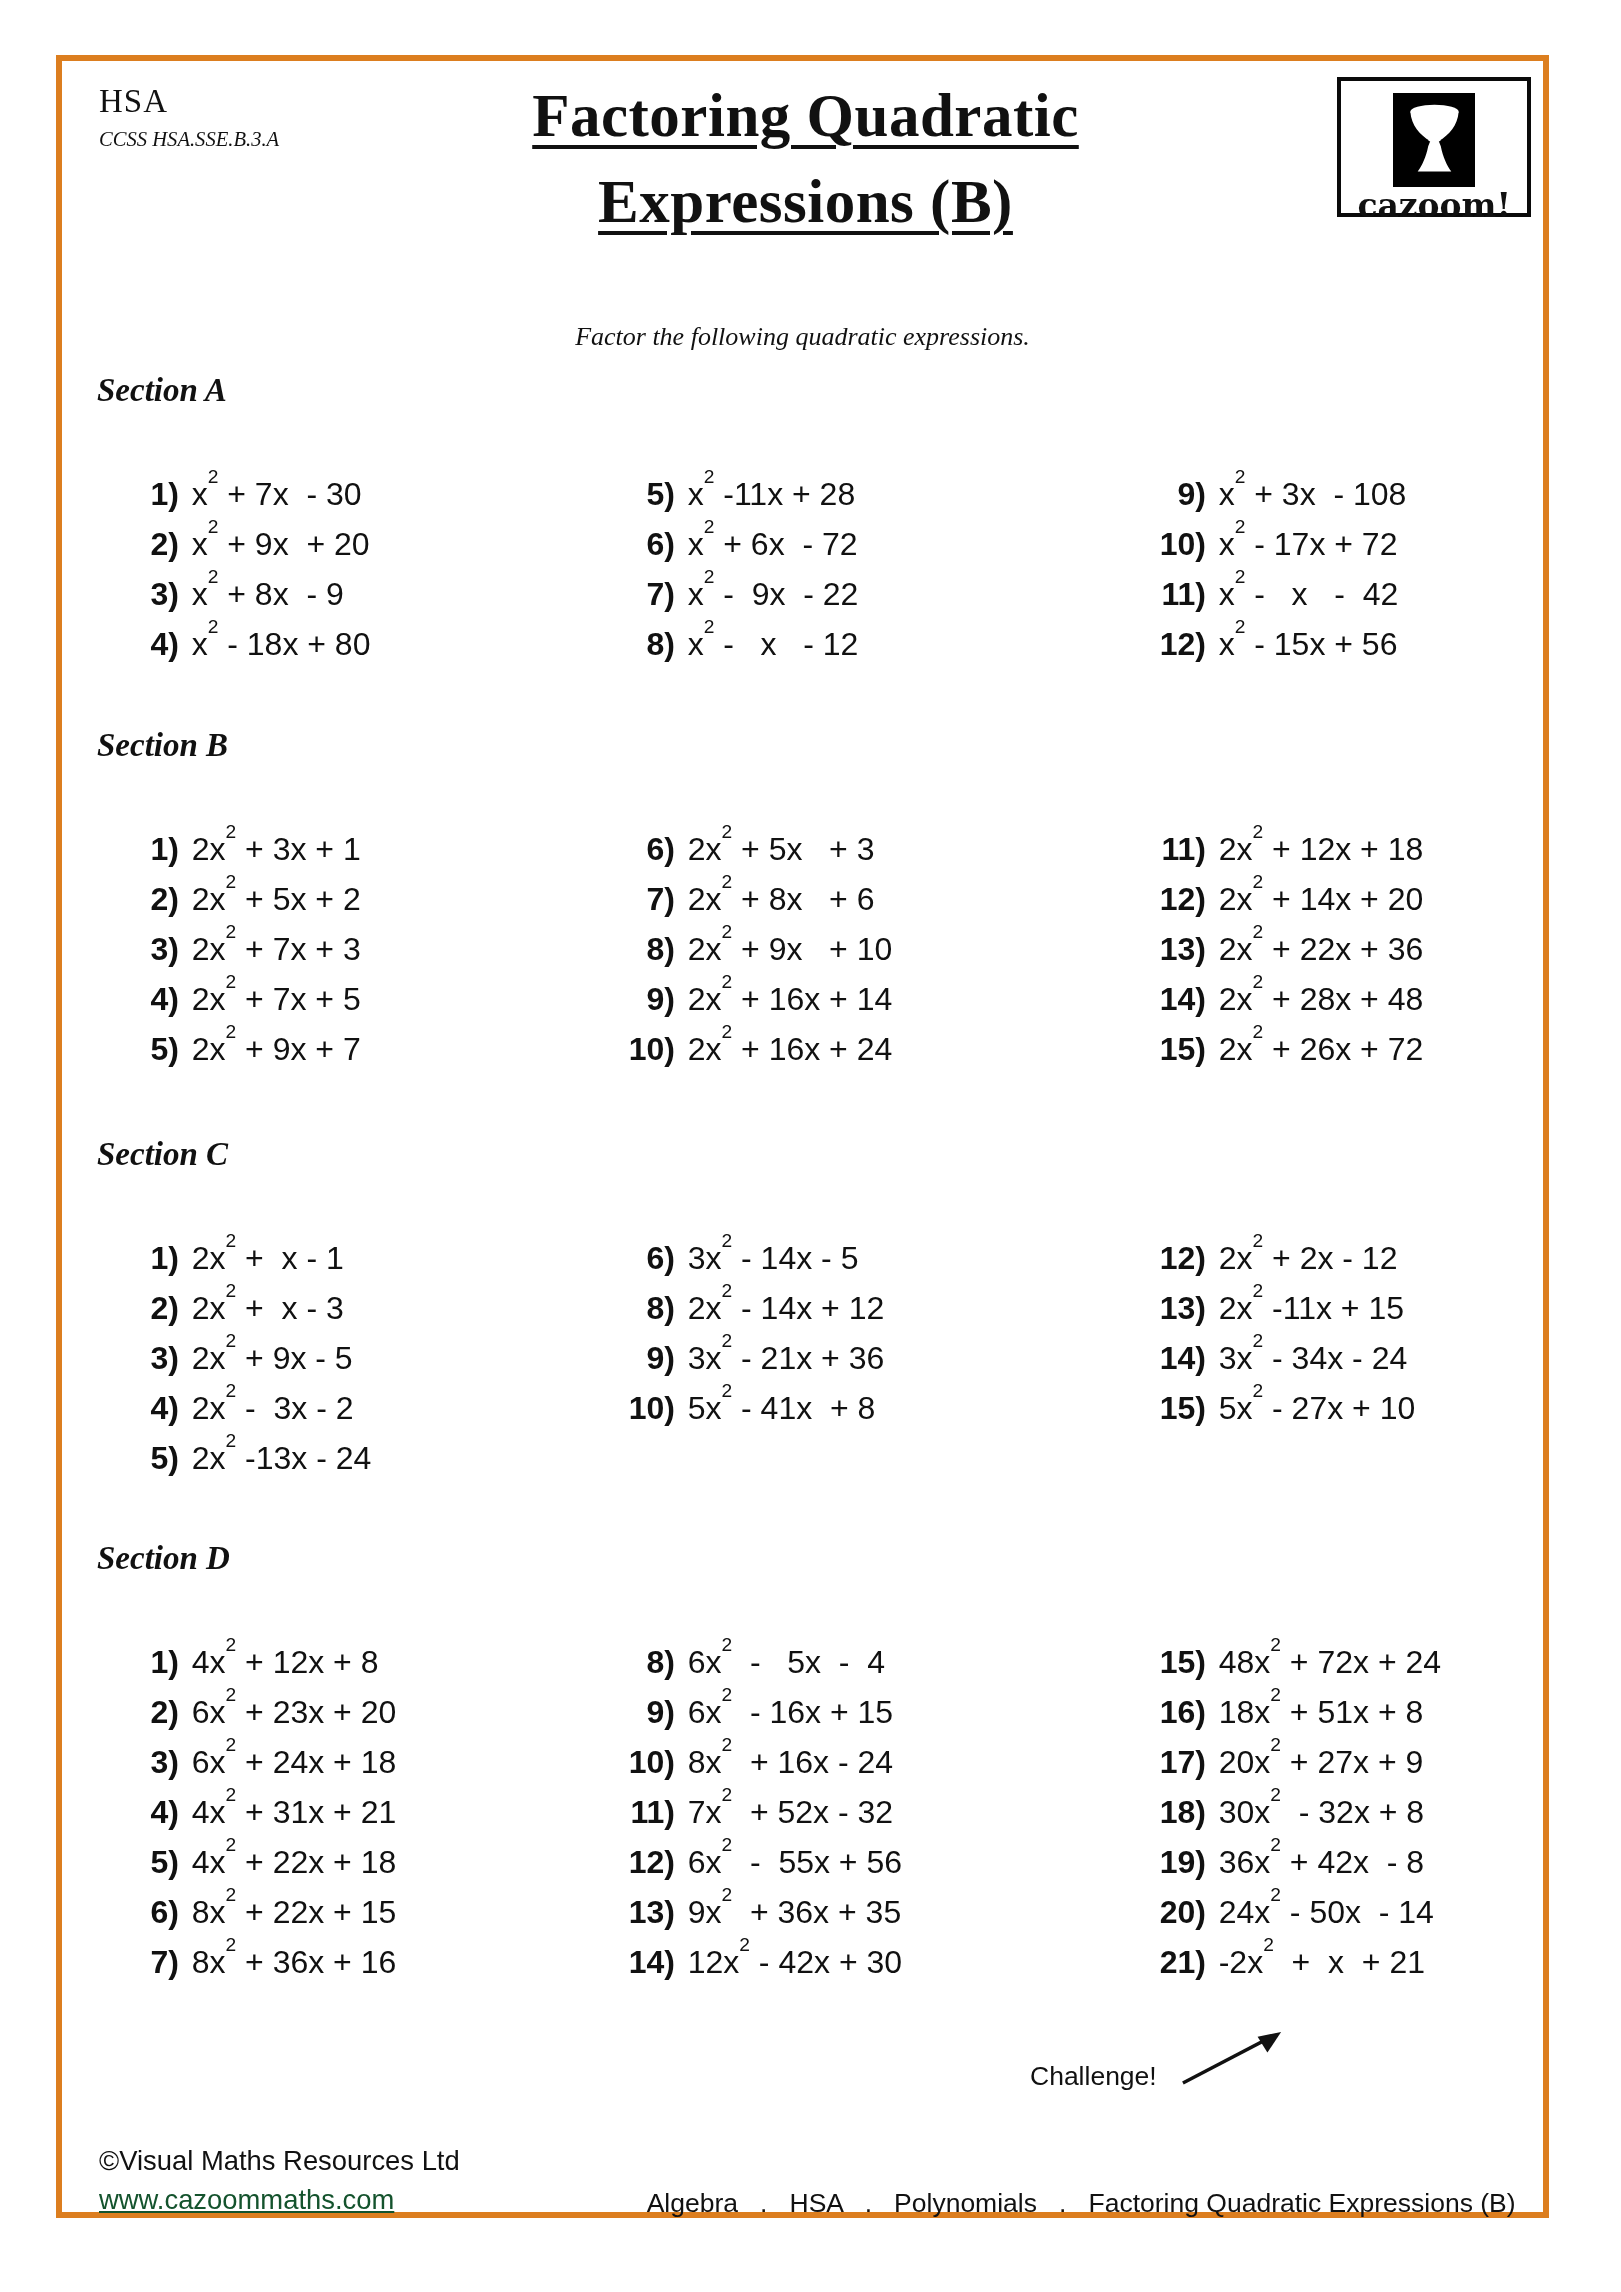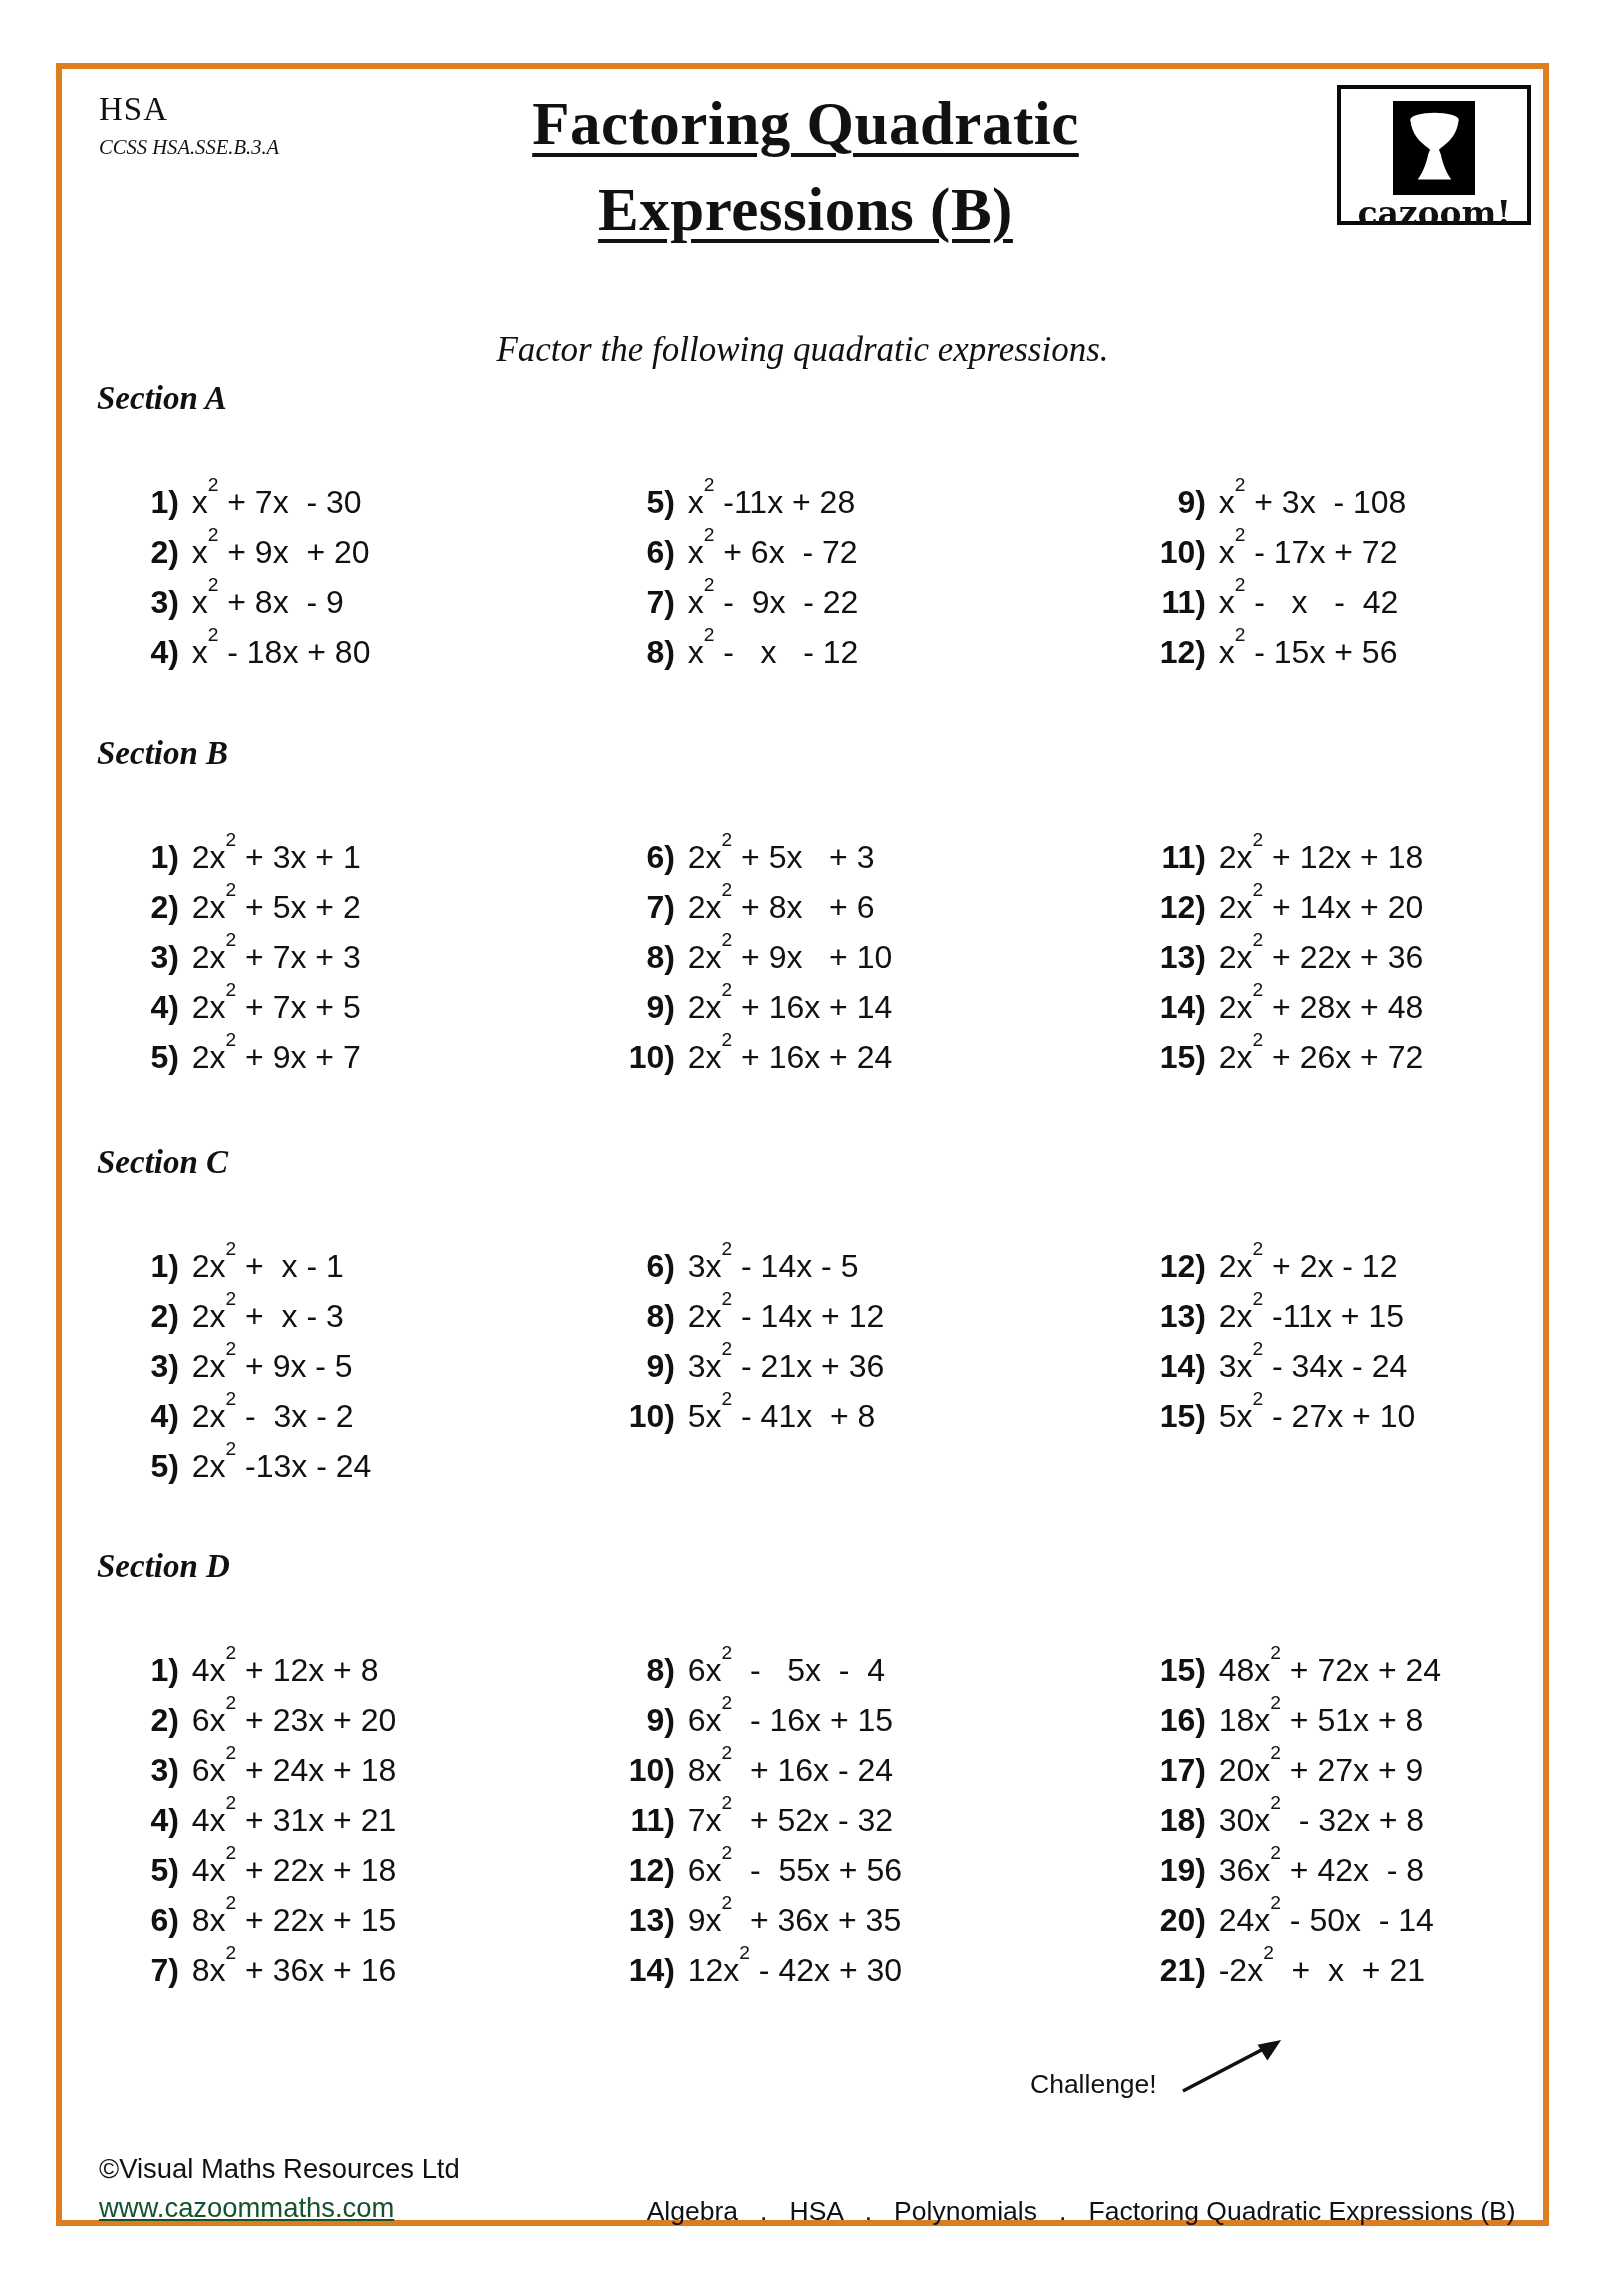--- a/index.html
+++ b/index.html
@@ -2,21 +2,21 @@
 <html><head>
 <meta charset="utf-8">
 <style>
   html,body { margin:0; padding:0; background:#ffffff; }
   body {
     width:1621px; height:2293px; position:relative;
     font-family:"Liberation Sans", sans-serif; color:#111;
     -webkit-font-smoothing:antialiased;
   }
   .page {
-    position:absolute; left:56px; top:63px; width:1493px; height:2163px;
+    position:absolute; left:56px; top:55px; width:1493px; height:2163px;
     border:6.9px solid #dc7e1f; box-sizing:border-box; background:#fff;
   }
   
   .hsa { position:absolute; left:37px; top:21.6px; font-family:"Liberation Serif", serif; }
   .hsa .course { font-size:33px; letter-spacing:1px; }
   .hsa .ccss   { font-size:20.6px; font-style:italic; margin-top:8.8px; }
   .title {
     position:absolute; left:0; right:0; top:11.8px; text-align:center;
     font-family:"Liberation Serif", serif; font-weight:700; font-size:61px;
     line-height:1.42; letter-spacing:0.5px;padding-left:6px;
@@ -25,21 +25,21 @@
   .logo {
     position:absolute; top:15.7px; right:11.8px; width:194px; height:140px;
     border:4.9px solid #0a0a0a; box-sizing:border-box; text-align:center; background:#fff;
   }
   .logo-img { width:82px; height:94px; background:#000; margin:12.7px auto 0; display:flex; align-items:center; justify-content:center; }
   .logo-img svg { width:63px; height:76px; }
   .logo-text { font-family:"DejaVu Serif", serif; font-weight:900; font-size:33px; line-height:35px; margin-top:1px; letter-spacing:0px; }
   
   .instruction {
     position:absolute; top:261px; left:0; right:0; text-align:center;
-    font-family:"Liberation Serif", serif; font-style:italic; font-size:35px;
+    font-family:"Liberation Serif", serif; font-style:italic; font-size:26px;
   }
   
   .section { position:absolute; left:35px; right:19.6px; }
   .sec-0 { top:310px; } .sec-1 { top:665px; } .sec-2 { top:1074px; } .sec-3 { top:1478px; }
   .section h2 {
     font-family:"Liberation Serif", serif; font-style:italic; font-weight:700;
     font-size:33px; margin:0; line-height:39px;
   }
   .cols { position:relative; margin-top:59px; }
   .col { position:absolute; top:0; }

